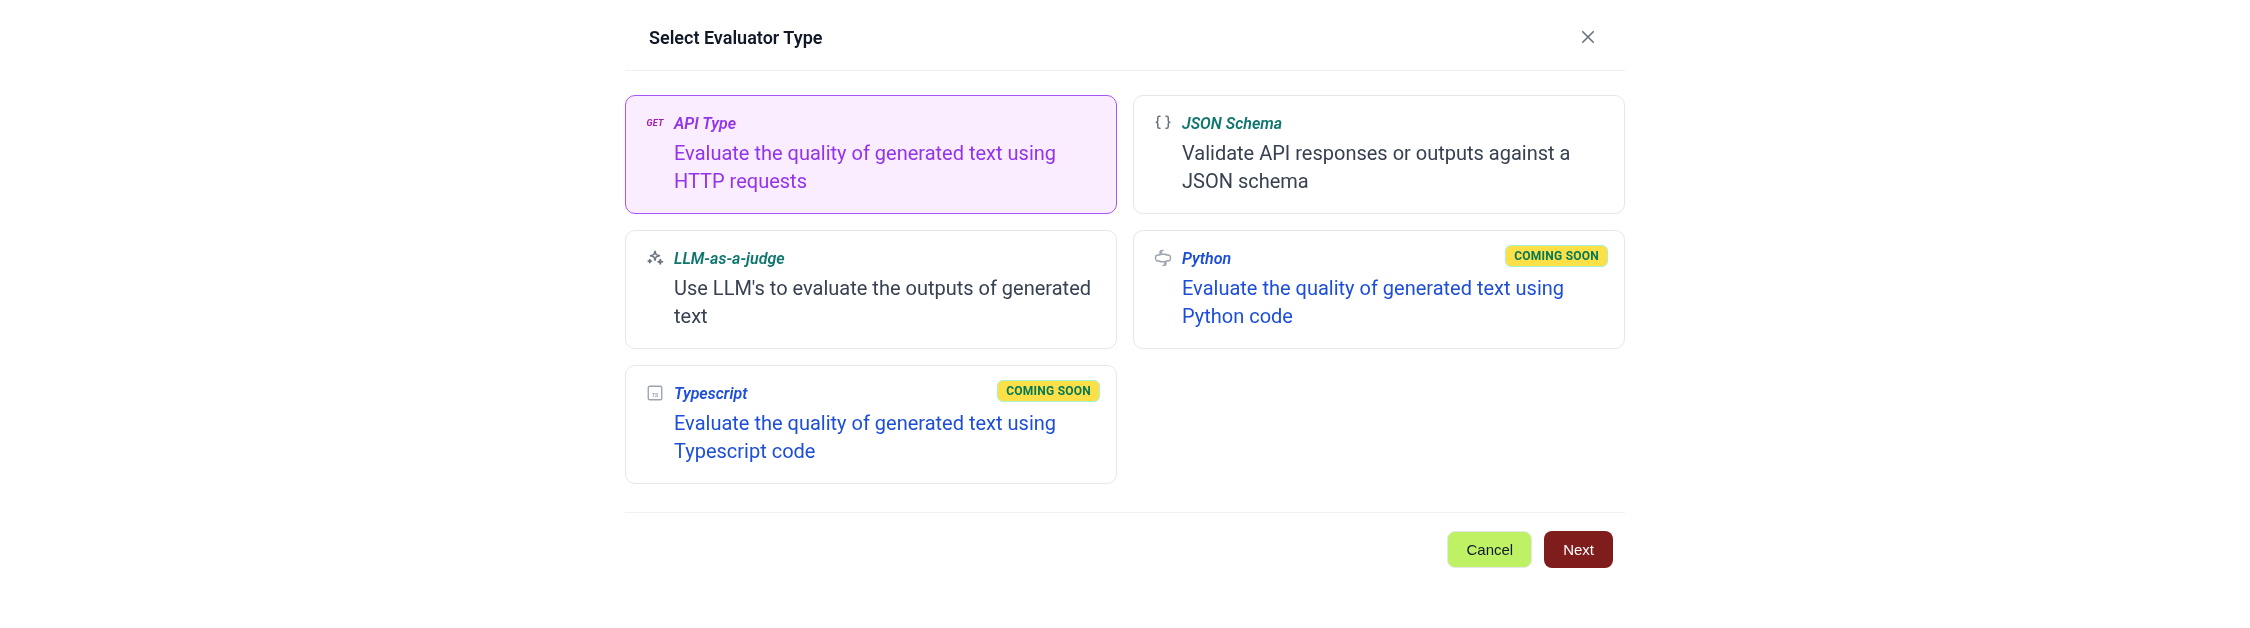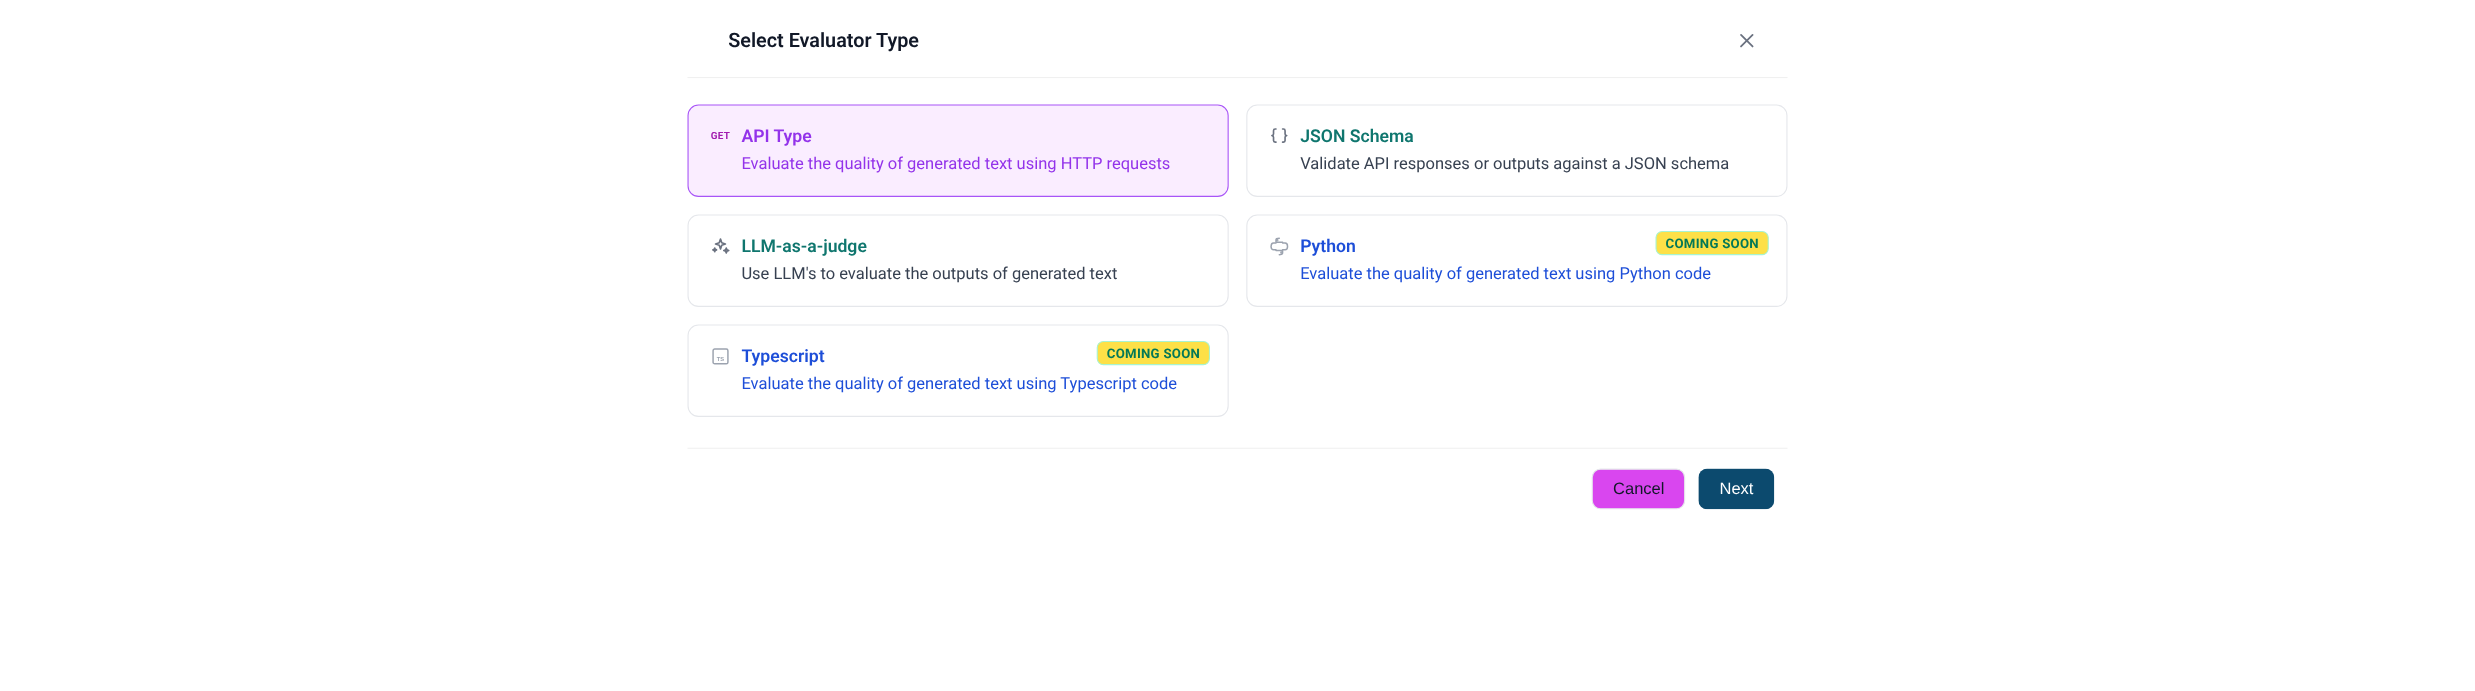--- a/index.html
+++ b/index.html
@@ -19,21 +19,20 @@
       display: flex;
       align-items: center;
       justify-content: space-between;
       padding: 24px 24px 20px 24px;
       border-bottom: 1px solid #f0f0f0;
     }
     .modal-title {
       font-size: 18px;
       font-weight: 600;
       color: #111827;
-      margin-left: 13px;
     }
     .close-btn {
       background: none;
       border: none;
       padding: 4px;
       cursor: pointer;
       display: flex;
       align-items: center;
       justify-content: center;
       color: #111827;
@@ -58,43 +57,44 @@
     .card.selected {
       border-color: #a855f7;
       background: #faedff;
     }
     .card.disabled .card-title,
     .card.disabled .card-desc {
       color: #1d4ed8;
     }
     .card-head {
       display: flex;
-      align-items: center;
+      align-items: flex-start;
       gap: 10px;
       margin-bottom: 6px;
+      font-style: italic;
     }
     .card-icon {
       width: 18px;
       height: 18px;
       display: inline-flex;
       align-items: center;
       justify-content: center;
       color: #6b7280;
       flex-shrink: 0;
     }
     .card.selected .card-icon { color: #a21caf; }
     .card.selected .card-title { color: #9333ea; }
     .card.selected .card-desc { color: #9333ea; }
     .card-title {
       font-size: 16px;
       font-weight: 600;
       color: #0f766e;
     }
     .card-desc {
-      font-size: 15px;
+      font-size: 20px;
       color: #374151;
       margin-left: 28px;
       line-height: 1.4;
     }
     .badge {
       position: absolute;
       top: 14px;
       right: 16px;
       font-size: 12px;
       font-weight: 700;
@@ -120,26 +120,26 @@
     }
     .btn {
       font-size: 15px;
       font-weight: 500;
       border-radius: 8px;
       padding: 9px 18px;
       cursor: pointer;
       border: 1px solid transparent;
     }
     .btn.secondary {
-      background: #d946ef;
+      background: #bef264;
       border-color: #e5e7eb;
       color: #111827;
     }
     .btn.primary {
-      background: #0c4a6e;
+      background: #7f1d1d;
       color: #fff;
     }
   </style>
 </head>
 <body>
 
 <div class="modal">
 
   <div class="modal-header">
     <h2 class="modal-title">Select Evaluator Type</h2>

